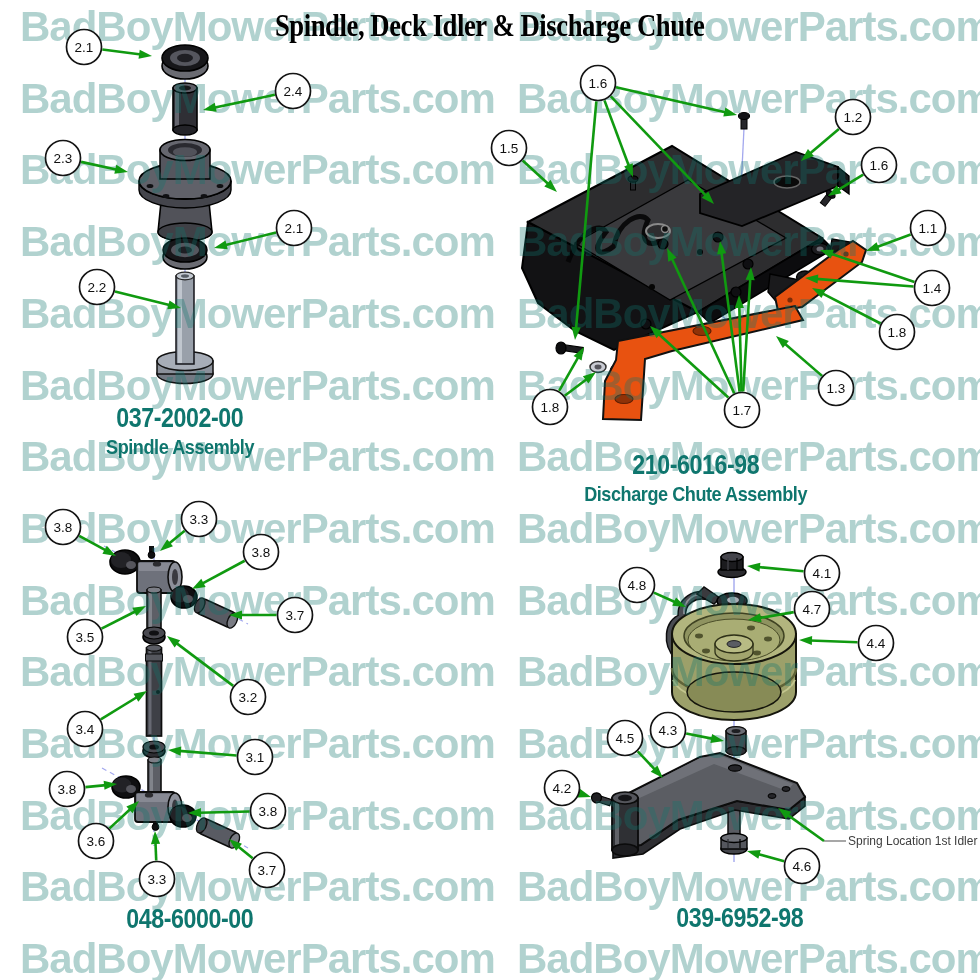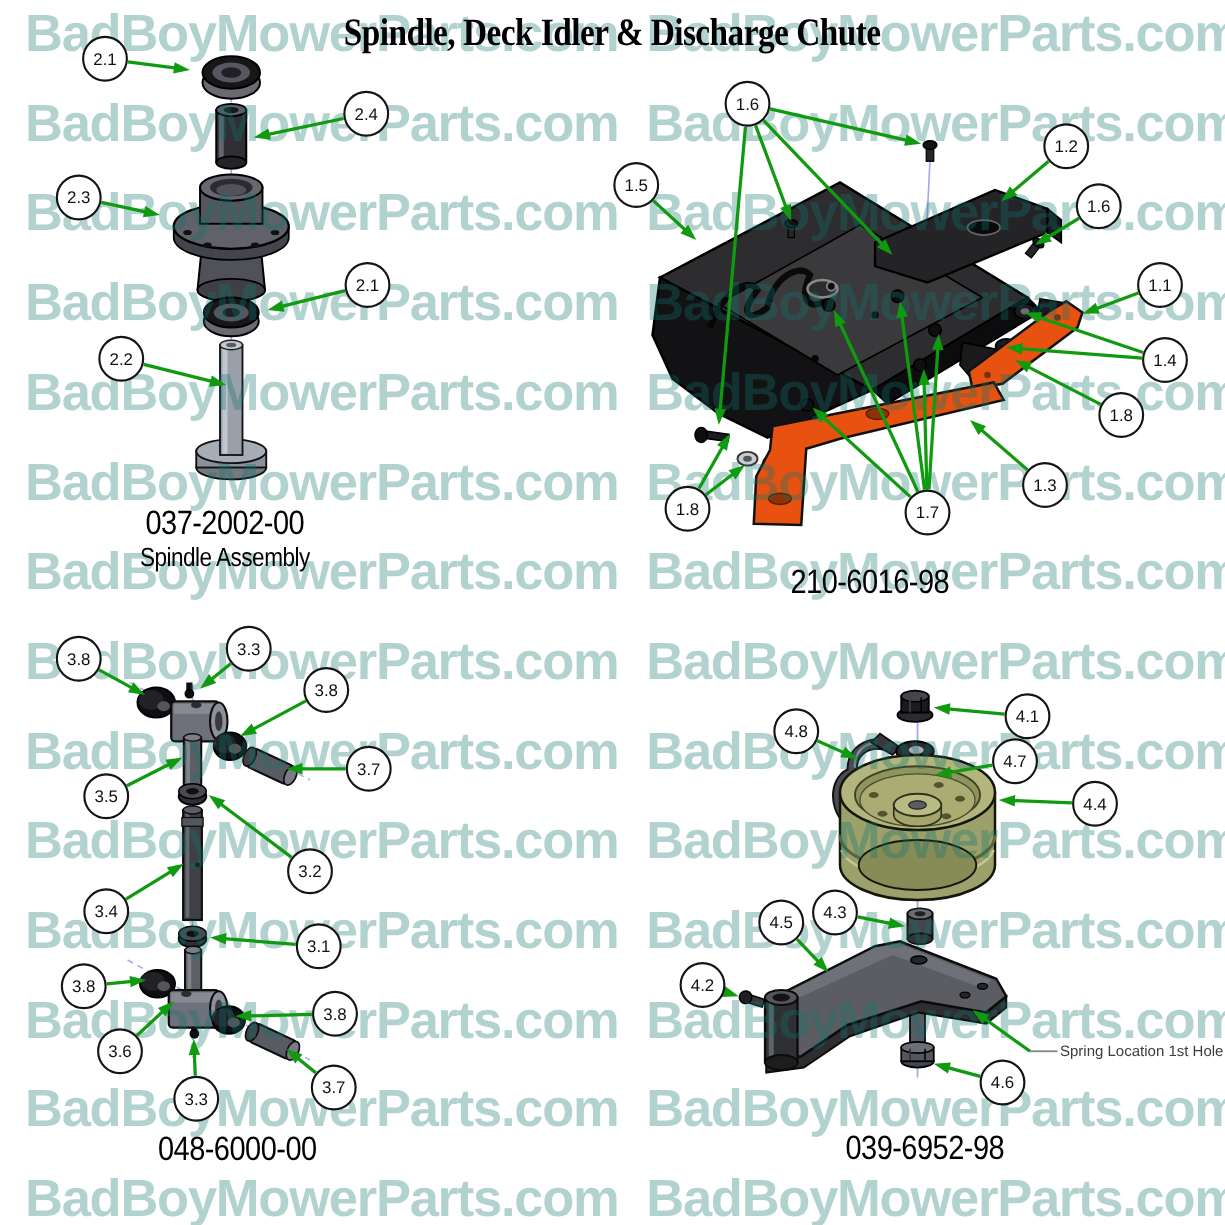--- a/index.html
+++ b/index.html
@@ -7,21 +7,21 @@
         font-family:"Liberation Sans",sans-serif;}
   #parts-layer,#annotation-layer{position:absolute;left:0;top:0;z-index:1;}
   #annotation-layer{z-index:4;}
   #watermark{position:absolute;left:0;top:0;width:980px;height:980px;z-index:3;
              pointer-events:none;opacity:0.32;}
   .wm-text{position:absolute;white-space:nowrap;font-weight:bold;font-size:42px;
            letter-spacing:-1px;color:#0f766e;line-height:1;}
   .cond{display:inline-block;transform:scaleX(0.86);transform-origin:50% 50%;}
   #title{position:absolute;left:0;top:8px;width:980px;text-align:center;z-index:5;
          font-weight:bold;font-size:31px;letter-spacing:-0.5px;color:#000;font-family:Liberation Serif, serif;}
-  .asm-label{position:absolute;text-align:center;z-index:5;color:#000000;font-weight:normal;}
+  .asm-label{position:absolute;text-align:center;z-index:5;color:#0f766e;font-weight:bold;}
   .asm-label .pn{font-size:27px;letter-spacing:-0.5px;line-height:1.1;}
   .asm-label .nm{font-size:21px;letter-spacing:-0.5px;line-height:1.2;}
   #spring-note{position:absolute;left:848px;top:834px;z-index:5;font-size:12px;color:#3d3d3d;
                white-space:nowrap;}
   svg text.callout-num{font-family:"Liberation Sans",sans-serif;font-size:13.5px;fill:#101010;}
 </style>
 </head>
 <body>
 
 <div id="page">
@@ -576,24 +576,25 @@
 
   <div id="title"><span class="cond">Spindle, Deck Idler &amp; Discharge Chute</span></div>
 
   <div class="asm-label" style="left:30px;top:404px;width:300px;">
     <div class="pn"><span class="cond">037-2002-00</span></div>
     <div class="nm"><span class="cond">Spindle Assembly</span></div>
   </div>
 
   <div class="asm-label" style="left:496px;top:451px;width:400px;">
     <div class="pn"><span class="cond">210-6016-98</span></div>
+    <div class="nm"><span class="cond">Discharge Chute Assembly</span></div>
   </div>
 
   <div class="asm-label" style="left:40px;top:905px;width:300px;">
     <div class="pn"><span class="cond">048-6000-00</span></div>
   </div>
 
   <div class="asm-label" style="left:540px;top:904px;width:400px;">
     <div class="pn"><span class="cond">039-6952-98</span></div>
   </div>
 
-  <div id="spring-note">Spring Location 1st Hole</div>
+  <div id="spring-note">Spring Location 1st Idler</div>
 </div>
 
 </body></html>

